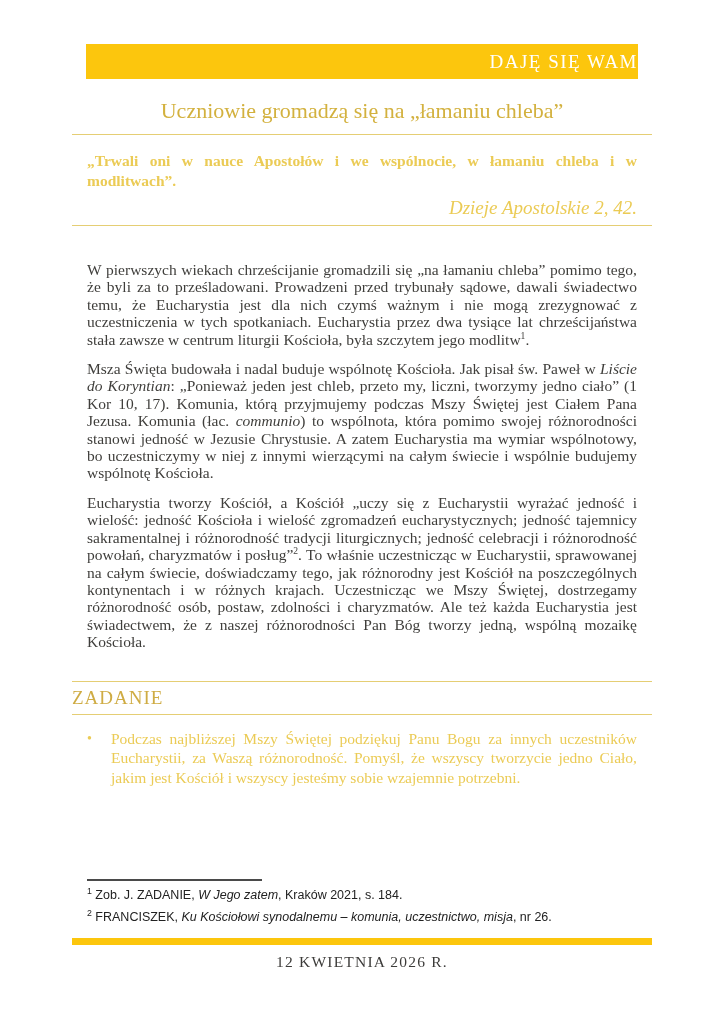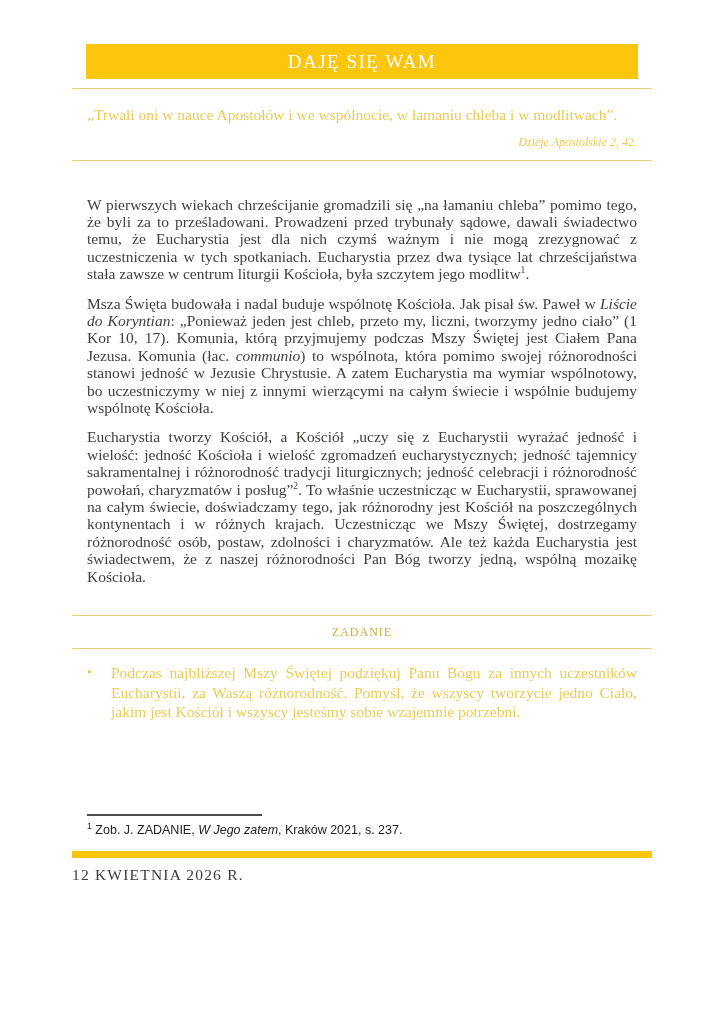--- a/index.html
+++ b/index.html
@@ -15,78 +15,79 @@
   }
   html,body{margin:0;padding:0;}
   body{
     width:724px;height:1024px;background:var(--page_bg);
     font-family:"Liberation Serif", serif;
     overflow:hidden;position:relative;
   }
   .page{padding:44px 72px 0 72px;box-sizing:border-box;}
   .top-bar{
     height:35px;margin:0 14px;background:var(--yellow_bar);
-    color:#FFFFFF;text-align:center;line-height:35px;
+    color:#FFFFFF;text-align:right;line-height:35px;
     font-size:19px;letter-spacing:1.5px;
   }
   h1.title{
     margin:17px 0 0 0;text-align:center;color:var(--gold_title);
     font-size:22px;font-weight:normal;line-height:29px;
   }
   hr.rule{border:0;border-top:1px solid var(--rule_gold);margin:9px 0 0 0;}
   .quote{
     margin:16px 15px 0 15px;color:var(--gold_text);
-    font-size:15.5px;line-height:19.5px;text-align:justify;
+    font-size:15.5px;line-height:19.5px;text-align:justify;font-weight:bold;
   }
   .attribution{
     margin:9px 15px 0 15px;text-align:right;font-style:italic;
-    font-size:12px;color:var(--gold_text);line-height:17px;
+    font-size:19px;color:var(--gold_text);line-height:17px;
   }
   .body-para{
     margin:12px 15px 0 15px;color:var(--body_text);
     font-size:15.5px;line-height:17.4px;text-align:justify;
   }
   .body-para:first-child{margin-top:35px;}
   .body-para sup,.task-text sup{font-size:62%;line-height:0;}
   hr.rule-task-top{margin-top:30px;}
   .task-heading{
-    margin:7px 0 0 0;text-align:center;color:var(--gold_heading);
-    font-size:12px;letter-spacing:1px;line-height:18px;font-family:Liberation Serif, serif;
+    margin:7px 0 0 0;text-align:left;color:var(--gold_heading);
+    font-size:19px;letter-spacing:1px;line-height:18px;font-family:Liberation Serif, serif;
   }
   hr.rule-task-bottom{margin-top:7px;}
   .task-item{
     display:flex;margin:14px 15px 0 15px;color:var(--gold_text);
     font-size:15.5px;line-height:19.5px;
   }
   .task-item .bullet{width:24px;flex:0 0 24px;font-size:14px;}
   .task-item .task-text{flex:1;text-align:justify;}
   .footnote-sep{
     width:175px;border-top:2px solid #4A4A4A;
     margin:92px 0 0 15px;height:0;
   }
   .footnote{
     margin:7px 15px 0 15px;font-family:"Liberation Sans", sans-serif;
     font-size:12.5px;color:var(--footnote_text);line-height:15px;
   }
   .footnote sup{font-size:70%;line-height:0;}
   .footer-bar{height:7px;background:var(--yellow_bar);margin:13px 0 0 0;}
   .footer-date{
-    margin:7px 0 0 0;text-align:left;color:var(--date_text);
+    margin:7px 0 0 0;text-align:center;color:var(--date_text);
     font-size:15.5px;letter-spacing:1.2px;line-height:19px;
   }
 </style>
 </head>
 <body>
 
 <div class="page">
 
   <div class="top-bar">
     <span>DAJĘ SIĘ WAM</span>
   </div>
 
+  <h1 class="title">Uczniowie gromadzą się na „łamaniu chleba”</h1>
 
   <hr class="rule">
 
   <p class="quote">„Trwali oni w nauce Apostołów i we wspólnocie, w łamaniu chleba i w modlitwach”.</p>
 
   <p class="attribution">Dzieje Apostolskie 2, 42.</p>
 
   <hr class="rule">
 
   <div id="body-paragraphs">
@@ -102,20 +103,21 @@
   <hr class="rule rule-task-bottom">
 
   <div class="task-item">
     <span class="bullet">•</span>
     <span class="task-text">Podczas najbliższej Mszy Świętej podziękuj Panu Bogu za innych uczestników Eucharystii, za Waszą różnorodność. Pomyśl, że wszyscy tworzycie jedno Ciało, jakim jest Kościół i wszyscy jesteśmy sobie wzajemnie potrzebni.</span>
   </div>
 
   <div class="footnote-sep"></div>
 
   <div id="footnotes">
-      <p class="footnote"><sup>1</sup><span> Zob. J. ZADANIE, </span><em>W Jego zatem</em><span>, Kraków 2021, s. 237.</span></p>
+      <p class="footnote"><sup>1</sup><span> Zob. J. ZADANIE, </span><em>W Jego zatem</em><span>, Kraków 2021, s. 184.</span></p>
+      <p class="footnote"><sup>2</sup><span> FRANCISZEK, </span><em>Ku Kościołowi synodalnemu – komunia, uczestnictwo, misja</em><span>, nr 26.</span></p>
     </div>
 
   <div class="footer-bar"></div>
 
   <div class="footer-date">12 KWIETNIA 2026 R.</div>
 
 </div>
 
 </body></html>

